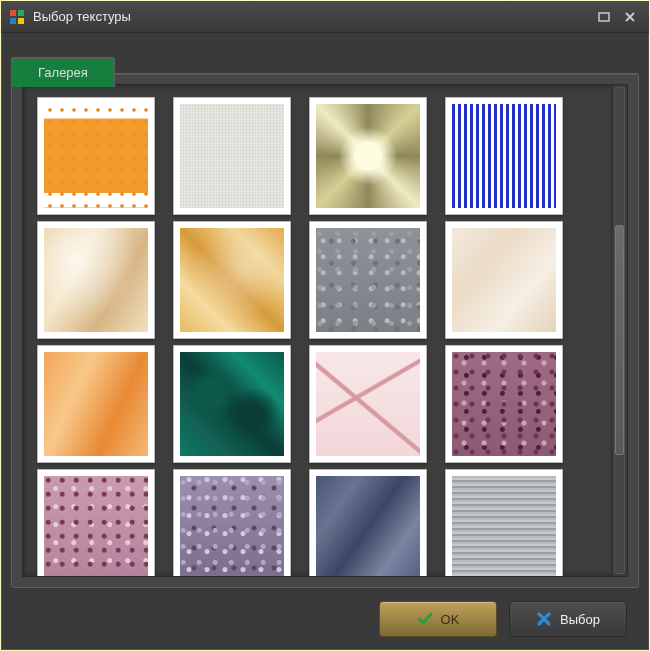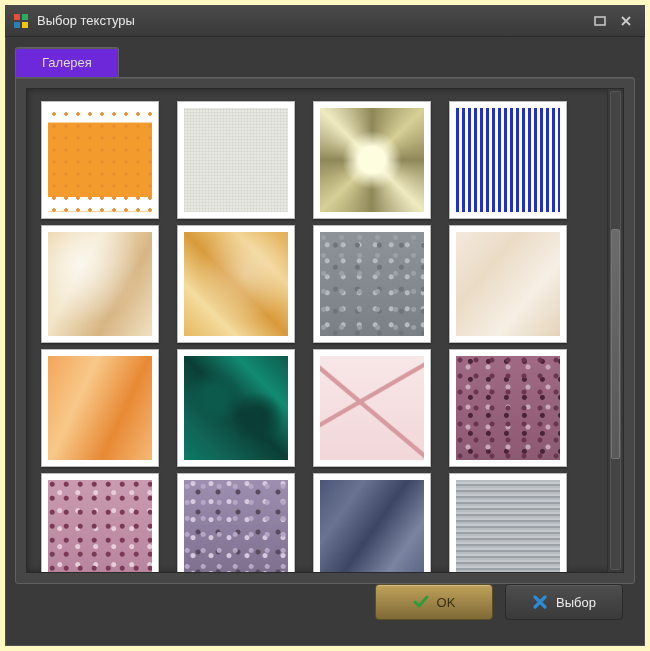--- a/index.html
+++ b/index.html
@@ -9,21 +9,21 @@
     font-size: 13px;
     color: #e0e0e0;
     width: 650px;
     height: 651px;
     overflow: hidden;
   }
   .window {
     width: 650px;
     height: 651px;
     background: #3a3a3a;
-    border: 5px solid #fef9c3;
+    border: 1px solid #fef9c3;
     display: flex;
     flex-direction: column;
     box-shadow: inset 0 0 0 1px #505050;
   }
   .titlebar {
     height: 32px;
     background: linear-gradient(#4a4a4a, #3a3a3a);
     display: flex;
     align-items: center;
     padding: 0 8px;
@@ -65,23 +65,23 @@
     border: 1px solid #4f4f4f;
     border-bottom: none;
     background: #3a3a3a;
     margin-right: 2px;
     cursor: pointer;
     font-size: 13px;
     position: relative;
     border-radius: 3px 3px 0 0;
   }
   .tab.active {
-    background: #6d28d9;
+    background: #15803d;
     border-color: #606060;
-    top: 0;
+    top: 14px;
     box-shadow: inset 0 1px 0 #5a5a5a;
   }
 
   .panel {
     flex: 1;
     border: 1px solid #606060;
     background: #464646;
     border-radius: 0 3px 3px 3px;
     padding: 10px;
     display: flex;
@@ -134,20 +134,21 @@
   }
   .scrollbar .handle {
     position: absolute; left: 3px; right: 3px; top: 140px; height: 230px;
     background: linear-gradient(#6b6b6b,#585858);
     border: 1px solid #777; border-radius: 2px;
   }
 
   .footer {
     height: 62px;
     display: flex;
+    align-items: center;
     justify-content: flex-end;
     padding: 0 12px;
     gap: 12px;
   }
   .btn {
     height: 36px;
     min-width: 118px;
     border-radius: 4px;
     border: 1px solid #222;
     display: flex; align-items: center; justify-content: center;

